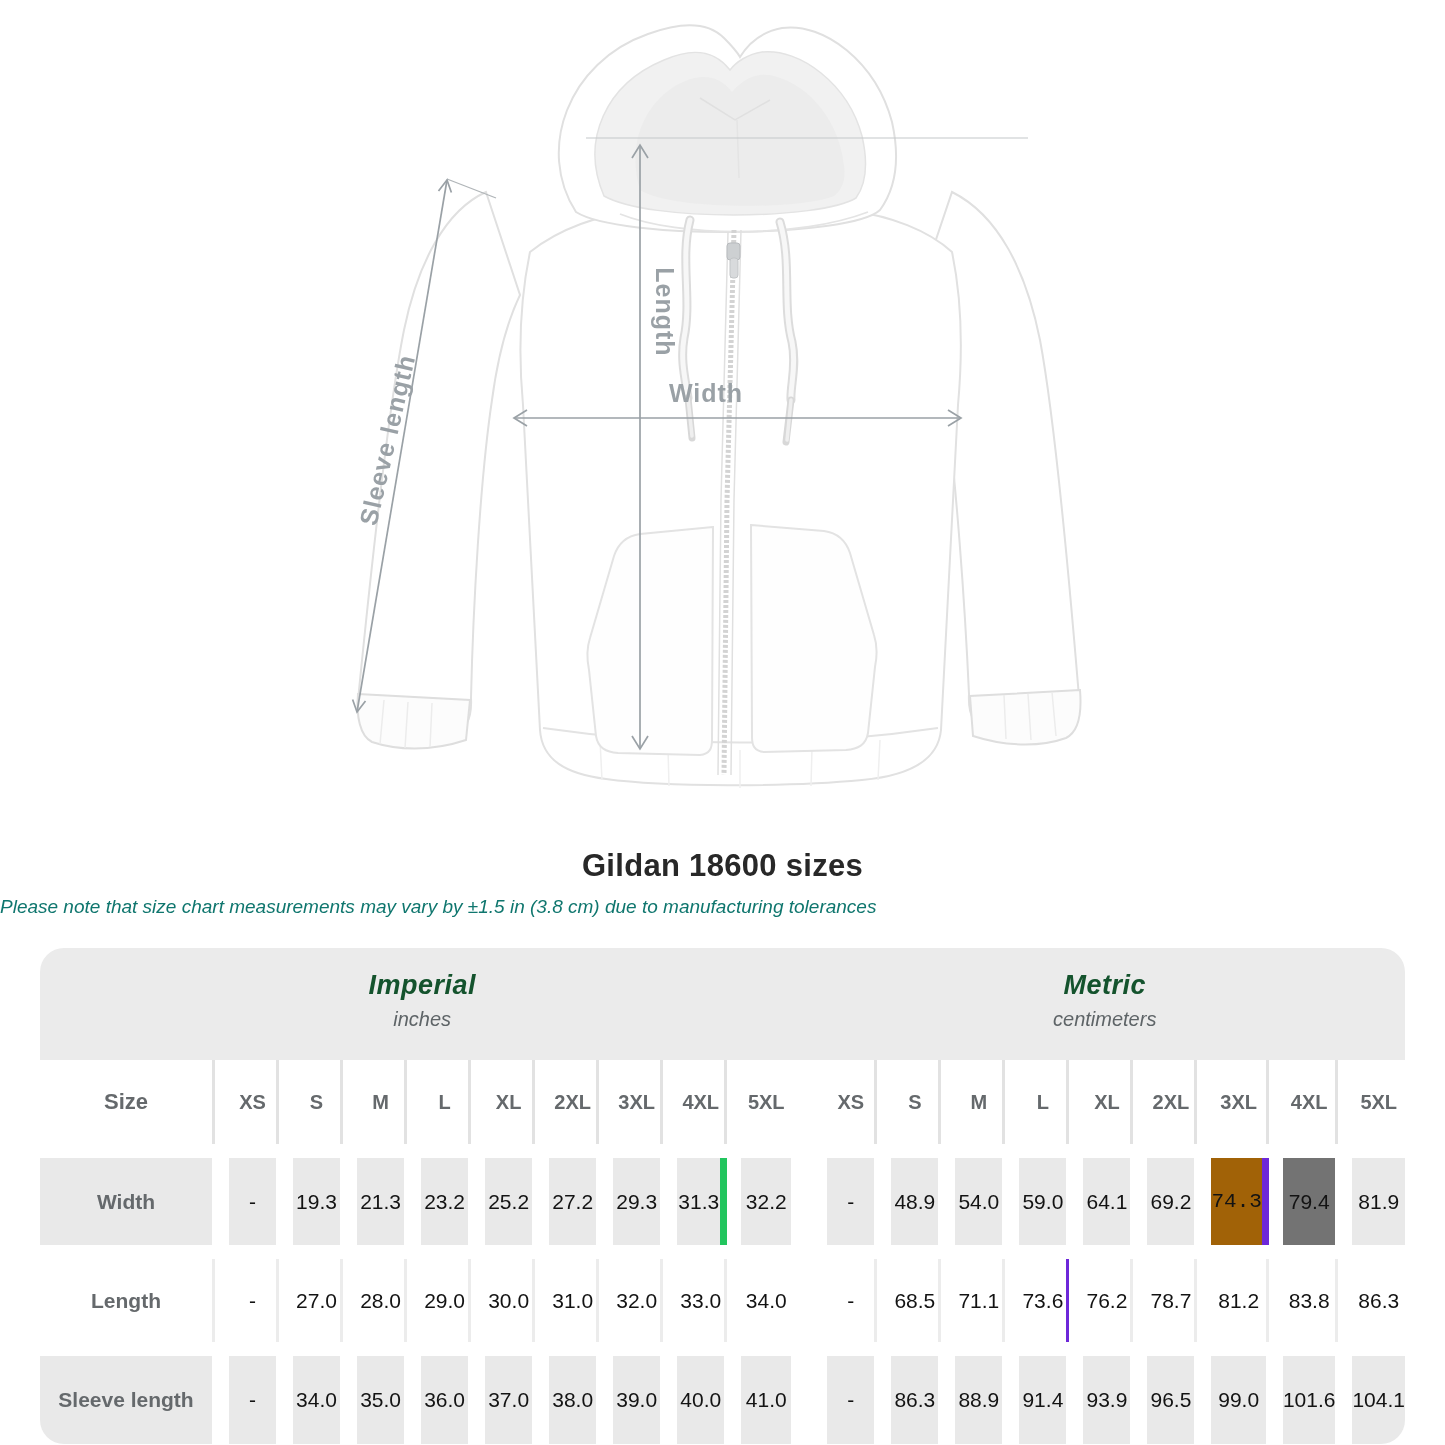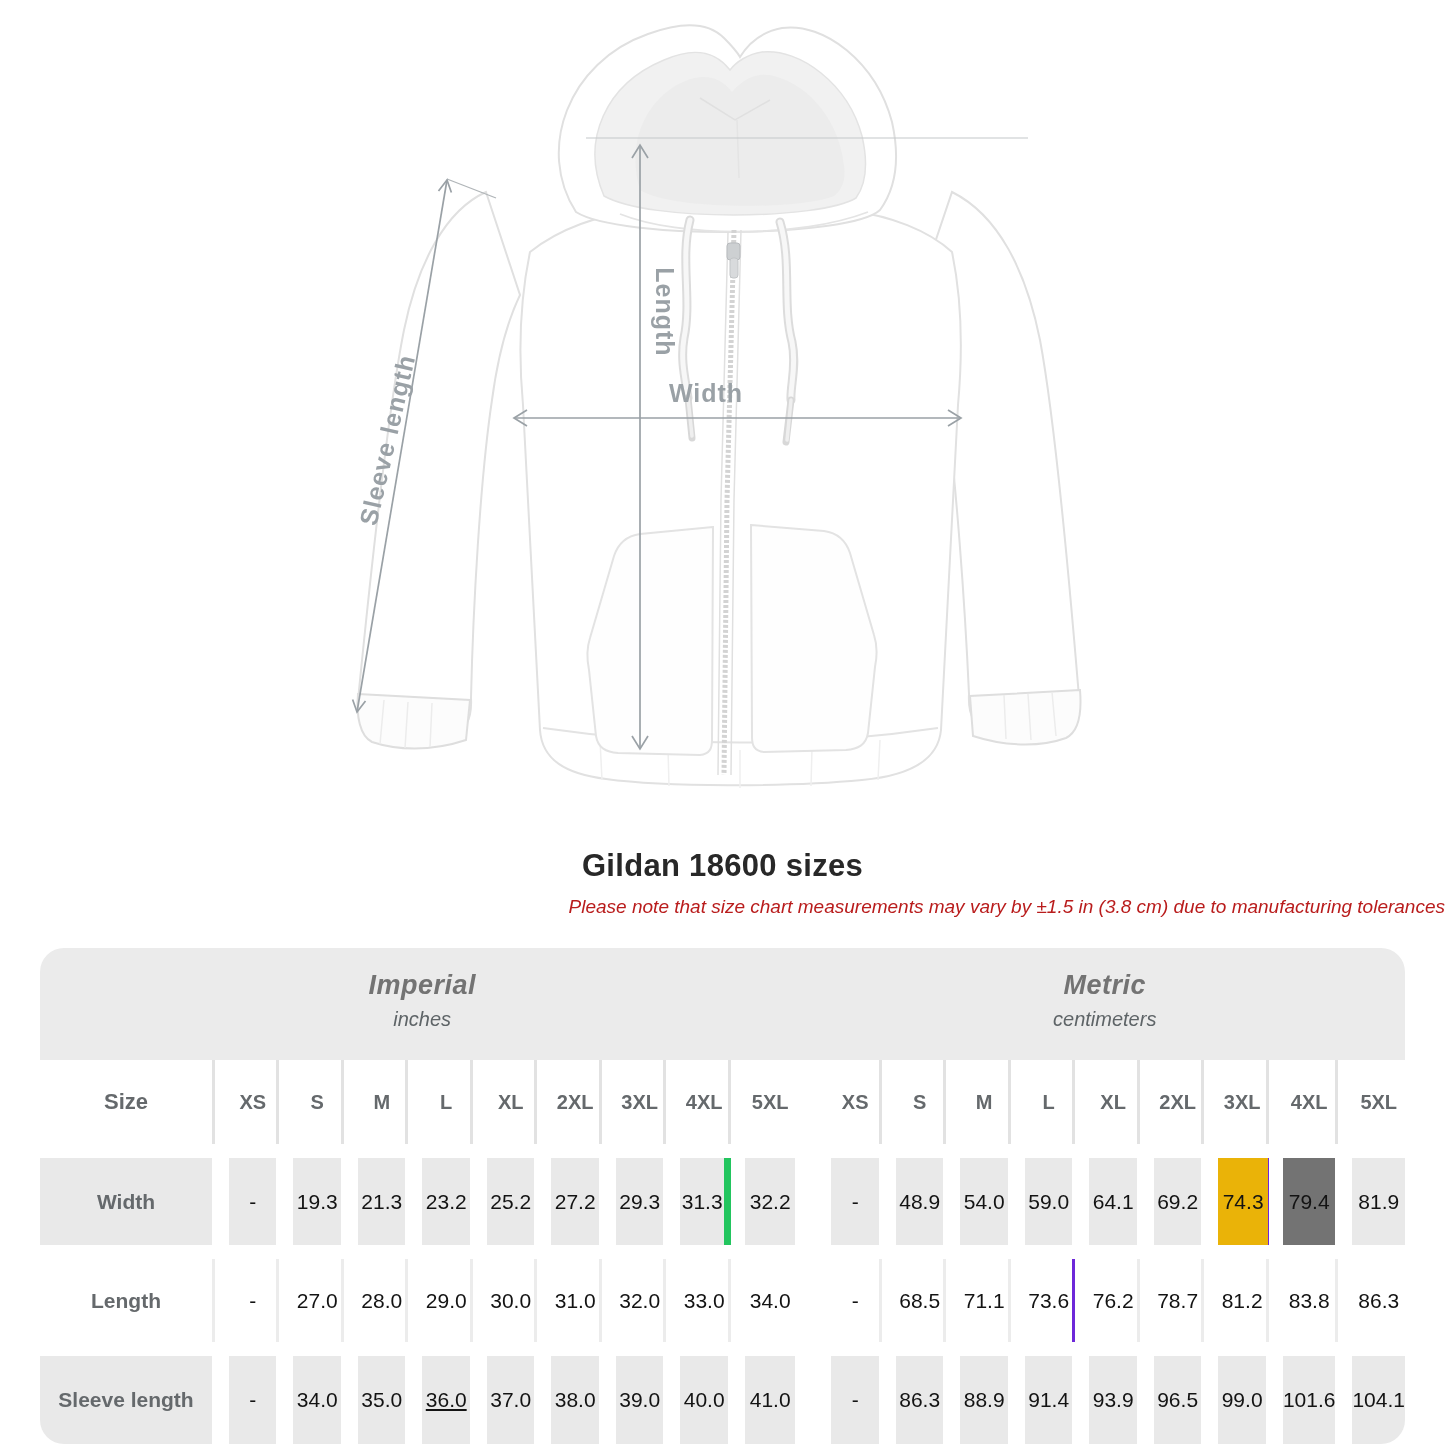--- a/index.html
+++ b/index.html
@@ -6,29 +6,29 @@
   body{width:1445px;height:1445px;overflow:hidden;font-family:"Liberation Sans",sans-serif;}
   .page{position:relative;width:1445px;height:1445px;}
 
   
   .diagram{position:relative;width:1445px;height:800px;}
   .diagram svg{display:block;}
   .ann-text{font-family:"Liberation Sans",sans-serif;font-weight:bold;font-size:25px;fill:#9aa1a6;letter-spacing:1px;}
 
   
   .title{margin:48px 0 0;text-align:center;font-size:31px;font-weight:bold;color:#282828;letter-spacing:.3px;}
-  .note{margin:12px 0 8px;text-align:right;font-style:italic;font-size:19px;color:#b91c1c;}
+  .note{margin:12px 0 8px;text-align:left;font-style:italic;font-size:19px;color:#0f766e;}
 
   
   .sizetable{width:1365px;margin:30px auto 0;}
   .band{position:relative;height:112px;background:#ebebeb;border-radius:24px 24px 0 0;}
   .band-sec{position:absolute;top:22px;text-align:center;}
   .band-left{left:0;width:56%;}
   .band-right{right:0;width:44%;}
-  .sec-name{font-size:27px;font-weight:bold;font-style:italic;color:#737373;letter-spacing:.5px;}
+  .sec-name{font-size:27px;font-weight:bold;font-style:italic;color:#14532d;letter-spacing:.5px;}
   .sec-unit{margin-top:7px;font-size:20px;font-style:italic;color:#5e6467;}
 
   .grid{display:grid;grid-template-columns:175px repeat(9,1fr) 8px repeat(9,1fr);grid-template-rows:84px 87px 83px 88px;gap:14px;}
   .cell{display:flex;align-items:center;justify-content:center;}
   .sp{background:transparent;}
   .grid .sp{border-right:none;background:transparent;}
 
   .hd{font-weight:bold;font-size:20px;color:#65696c;}
   .corner{font-size:22px;}
   .rowlab{font-weight:bold;font-size:21px;color:#65696c;}
@@ -149,21 +149,21 @@
       <div class="cell val" style="background:#e9e9e9;border-right:3px solid #fff;">29.3</div>
       <div class="cell val" style="background:#e9e9e9;border-right:7px solid #22c55e;">31.3</div>
       <div class="cell val" style="background:#e9e9e9;">32.2</div>
       <div class="sp"></div>
       <div class="cell val" style="background:#e9e9e9;border-right:3px solid #fff;">-</div>
       <div class="cell val" style="background:#e9e9e9;border-right:3px solid #fff;">48.9</div>
       <div class="cell val" style="background:#e9e9e9;border-right:3px solid #fff;">54.0</div>
       <div class="cell val" style="background:#e9e9e9;border-right:3px solid #fff;">59.0</div>
       <div class="cell val" style="background:#e9e9e9;border-right:3px solid #fff;">64.1</div>
       <div class="cell val" style="background:#e9e9e9;border-right:3px solid #fff;">69.2</div>
-      <div class="cell val" style="background:#eab308;border-right:1px solid #6d28d9;">74.3</div>
+      <div class="cell val" style="background:#a16207;border-right:7px solid #6d28d9;font-family:Liberation Mono, monospace;">74.3</div>
       <div class="cell val" style="background:#737373;border-right:3px solid #fff;">79.4</div>
       <div class="cell val" style="background:#e9e9e9;">81.9</div>
 
       <div class="cell rowlab" style="background:#fff;border-right:3px solid #ececec;">Length</div>
       <div class="cell val" style="background:#fff;border-right:3px solid #ececec;">-</div>
       <div class="cell val" style="background:#fff;border-right:3px solid #ececec;">27.0</div>
       <div class="cell val" style="background:#fff;border-right:3px solid #ececec;">28.0</div>
       <div class="cell val" style="background:#fff;border-right:3px solid #ececec;">29.0</div>
       <div class="cell val" style="background:#fff;border-right:3px solid #ececec;">30.0</div>
       <div class="cell val" style="background:#fff;border-right:3px solid #ececec;">31.0</div>
@@ -178,21 +178,21 @@
       <div class="cell val" style="background:#fff;border-right:3px solid #ececec;">76.2</div>
       <div class="cell val" style="background:#fff;border-right:3px solid #ececec;">78.7</div>
       <div class="cell val" style="background:#fff;border-right:3px solid #ececec;">81.2</div>
       <div class="cell val" style="background:#fff;border-right:3px solid #ececec;">83.8</div>
       <div class="cell val" style="background:#fff;">86.3</div>
 
       <div class="cell rowlab bl" style="background:#e9e9e9;border-right:3px solid #fff;">Sleeve length</div>
       <div class="cell val" style="background:#e9e9e9;border-right:3px solid #fff;">-</div>
       <div class="cell val" style="background:#e9e9e9;border-right:3px solid #fff;">34.0</div>
       <div class="cell val" style="background:#e9e9e9;border-right:3px solid #fff;">35.0</div>
-      <div class="cell val" style="background:#e9e9e9;border-right:3px solid #fff;text-decoration:underline;">36.0</div>
+      <div class="cell val" style="background:#e9e9e9;border-right:3px solid #fff;">36.0</div>
       <div class="cell val" style="background:#e9e9e9;border-right:3px solid #fff;">37.0</div>
       <div class="cell val" style="background:#e9e9e9;border-right:3px solid #fff;">38.0</div>
       <div class="cell val" style="background:#e9e9e9;border-right:3px solid #fff;">39.0</div>
       <div class="cell val" style="background:#e9e9e9;border-right:3px solid #fff;">40.0</div>
       <div class="cell val" style="background:#e9e9e9;">41.0</div>
       <div class="sp"></div>
       <div class="cell val" style="background:#e9e9e9;border-right:3px solid #fff;">-</div>
       <div class="cell val" style="background:#e9e9e9;border-right:3px solid #fff;">86.3</div>
       <div class="cell val" style="background:#e9e9e9;border-right:3px solid #fff;">88.9</div>
       <div class="cell val" style="background:#e9e9e9;border-right:3px solid #fff;">91.4</div>

